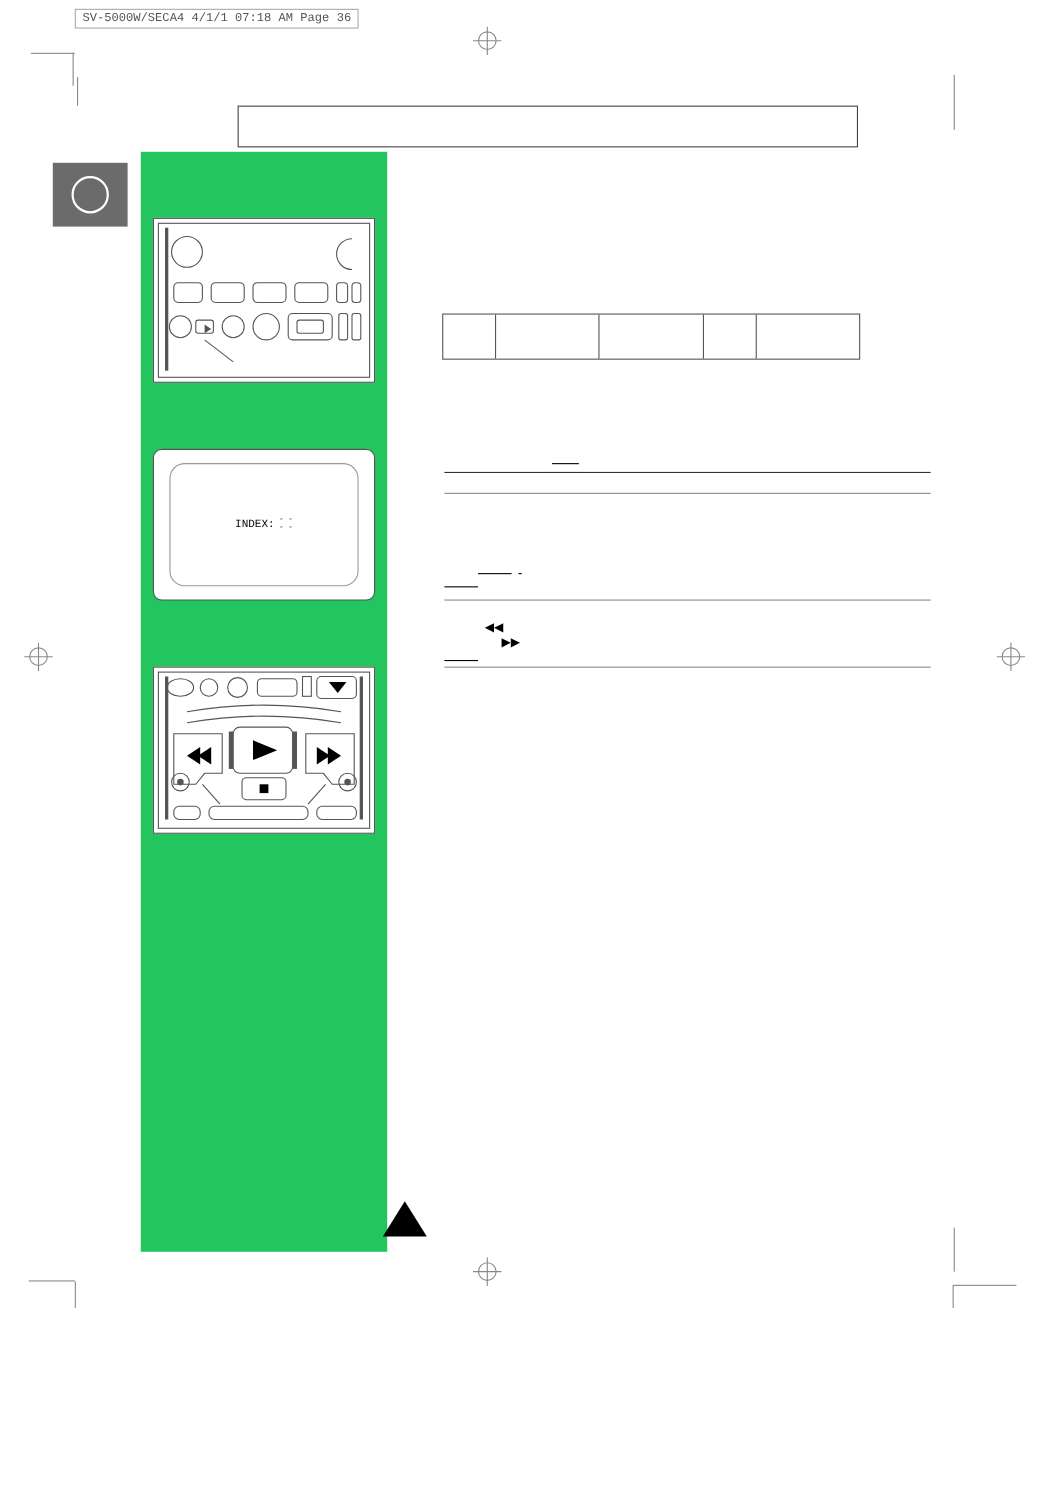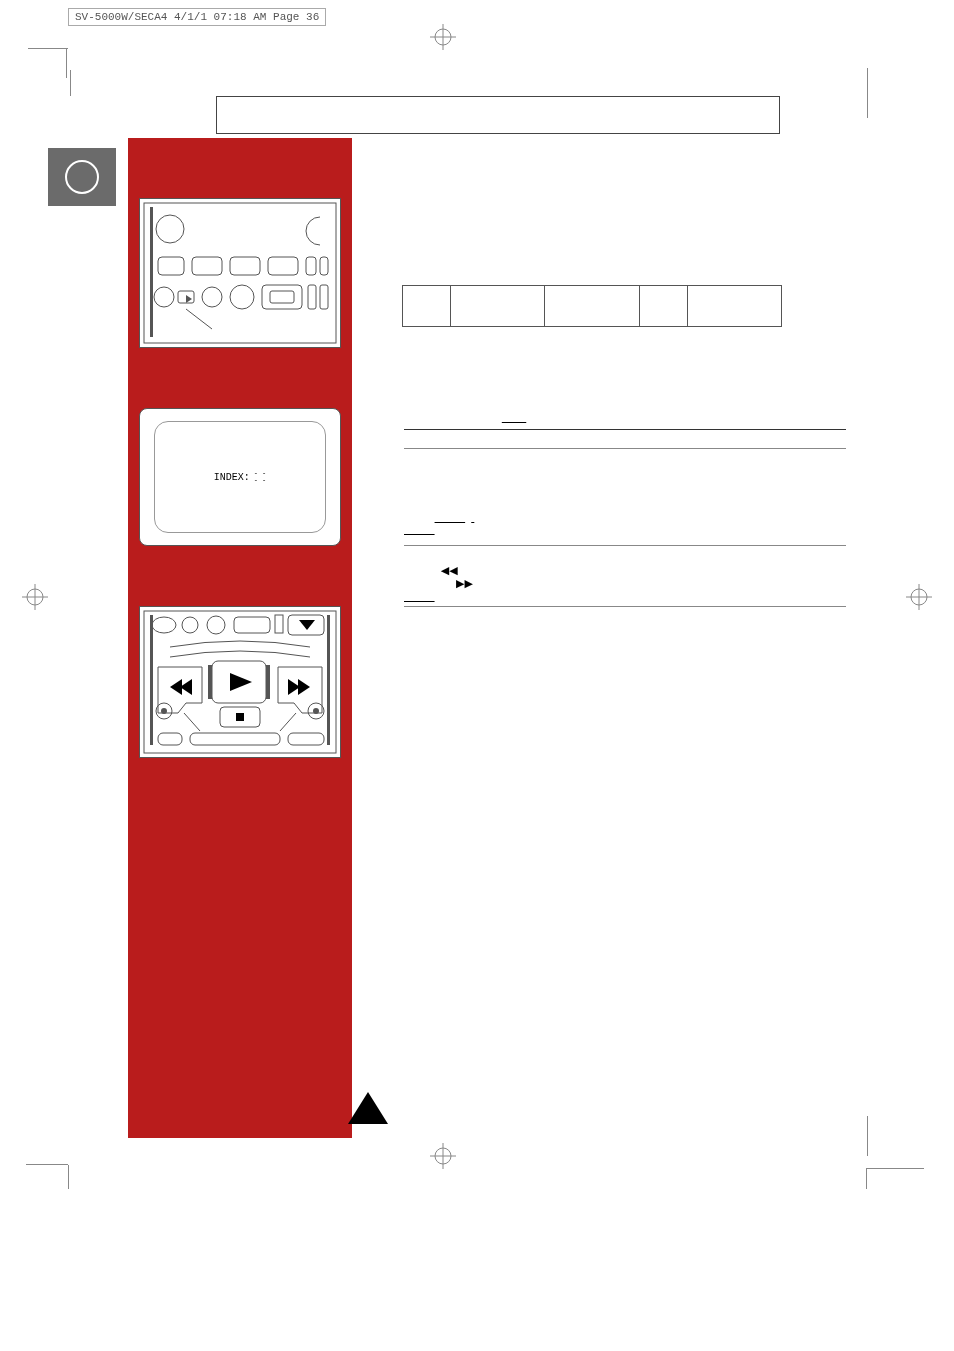--- a/index.html
+++ b/index.html
@@ -42,21 +42,21 @@
   .reg-left { position:absolute; top:584px; left:22px; }
   .reg-right { position:absolute; top:584px; right:22px; }
   .reg-mark svg { display:block; }
 
   .grey-col {
     position: absolute;
     left: 128px;
     top: 138px;
     width: 224px;
     height: 1000px;
-    background: #b91c1c;
+    background: #22c55e;
   }
 
   .grey-tab {
     position: absolute;
     left: 48px;
     top: 148px;
     width: 68px;
     height: 58px;
     background: #6b6b6b;
     display:flex;

